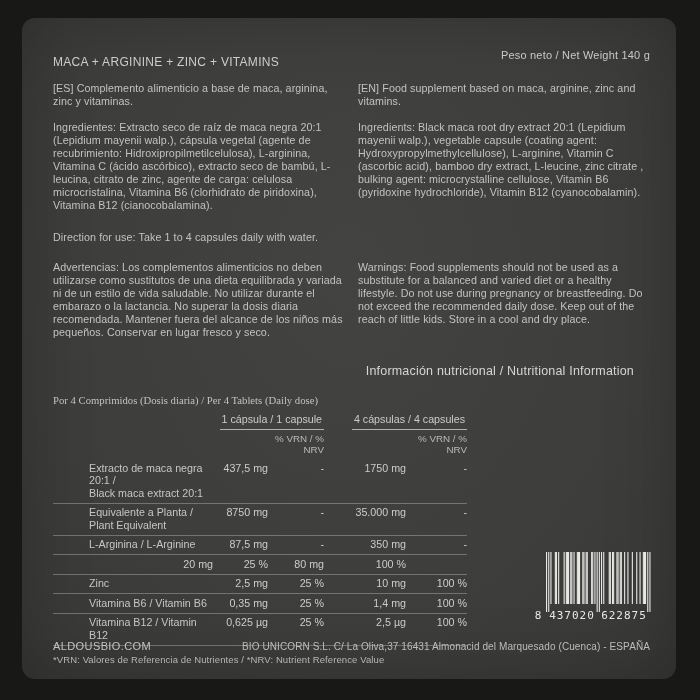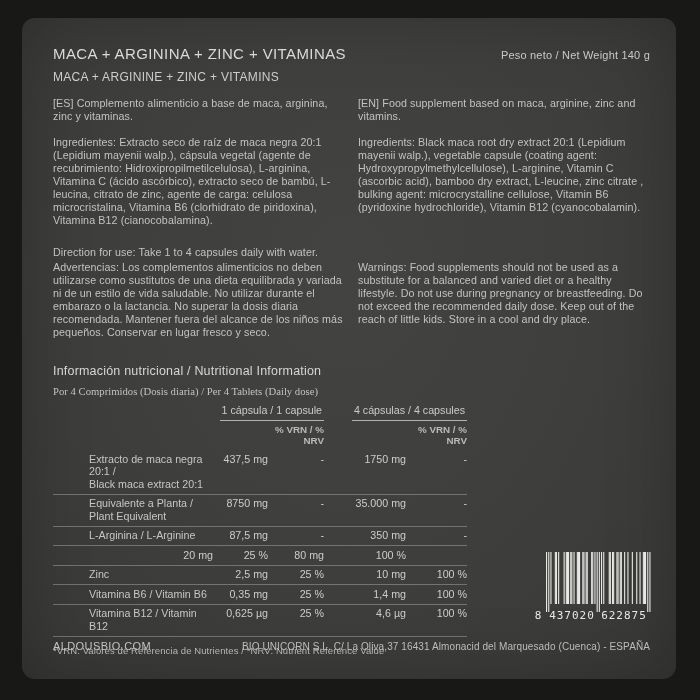--- a/index.html
+++ b/index.html
@@ -21,31 +21,31 @@
   .header-row{display:flex;justify-content:space-between;align-items:flex-start;}
   .title{font-size:15px;line-height:15px;letter-spacing:0.4px;color:#dadad8;font-weight:400;margin:0;}
   .subtitle{font-size:12px;line-height:12px;letter-spacing:0.3px;color:#cdcdcb;font-weight:400;margin:10px 0 0 0;}
   .net-weight{font-size:11px;color:#c9c9c7;margin-top:3px;letter-spacing:0.2px;}
   
   .desc-row{display:grid;grid-template-columns:1fr 1fr;column-gap:13px;}
   .desc-row p{margin:0;font-size:10.7px;line-height:13px;color:#c2c2c0;letter-spacing:0.1px;}
   .row-intro{margin-top:14px;}
   .row-ingredients{margin-top:13px;}
   .row-dosage{margin-top:19px;}
-  .row-warnings{margin-top:2px;}
+  .row-warnings{margin-top:17px;}
   
   .nutrition{margin-top:26px;}
-  .nut-heading{font-size:12.5px;line-height:13px;color:#d6d6d4;margin:0;font-weight:400;letter-spacing:0.2px;}
+  .nut-heading{font-size:12.5px;line-height:13px;color:#d6d6d4;margin:16px;font-weight:400;letter-spacing:0.2px;text-align:right;}
   .nut-sub{font-size:10.7px;line-height:13px;color:#c2c2c0;margin:7px 0 0 0;font-family:Liberation Serif, serif;}
   .nut-table{margin-top:6px;width:414px;}
   .nut-head-row{display:grid;grid-template-columns:160px 111px 143px;}
   .nut-head-row .hcell{text-align:right;font-size:10.7px;color:#cbcbc9;}
   .nut-head-row .colhead{display:inline-block;padding:0 2px 4px 2px;border-bottom:1px solid rgba(255,255,255,0.6);}
   .nut-nrv-row{display:grid;grid-template-columns:160px 55px 56px 82px 61px;padding:3px 0 4px 0;}
-  .nut-nrv-row .nrv{grid-column:auto;text-align:right;font-size:9.8px;color:#b9b9b7;font-weight:bold;}
+  .nut-nrv-row .nrv{grid-column:auto;text-align:right;font-size:9.8px;color:#b9b9b7;}
   .nut-nrv-row .nrv1{grid-column:3;}
   .nut-nrv-row .nrv2{grid-column:5;}
   .nut-row{
     display:grid;grid-template-columns:160px 55px 56px 82px 61px;
     align-items:start;
     padding:2.5px 0 3.5px 0;
     border-bottom:1px solid rgba(255,255,255,0.28);
     font-size:10.7px;line-height:12.5px;color:#cccccb;
   }
   .nut-row .label{white-space:pre-line;text-align:left;color:#c6c6c4;margin-left:36px;}
@@ -58,21 +58,20 @@
   .site{font-size:11px;letter-spacing:0.4px;color:#c3c3c1;}
   .manufacturer{font-size:10px;color:#bdbdbb;letter-spacing:0.1px;}
 </style>
 </head>
 <body>
 
 <div class="card">
 
   <div class="header-row">
     <div>
-      <h1 class="title">MACA + ARGININA + ZINC + VITAMINAS</h1>
       <h2 class="subtitle">MACA + ARGININE + ZINC + VITAMINS</h2>
     </div>
     <div class="net-weight">Peso neto / Net Weight  140 g</div>
   </div>
 
   <div class="desc-row row-intro">
     <p>[ES] Complemento alimenticio a base de maca, arginina, zinc y vitaminas.</p>
     <p>[EN] Food supplement based on maca, arginine, zinc and vitamins.</p>
   </div>
 
@@ -145,21 +144,21 @@
         <div class="label">Vitamina B6 / Vitamin B6</div>
         <div class="num">0,35 mg</div>
         <div class="num">25 %</div>
         <div class="num">1,4 mg</div>
         <div class="num">100 %</div>
       </div>
       <div class="nut-row">
         <div class="label">Vitamina B12 / Vitamin B12</div>
         <div class="num">0,625 µg</div>
         <div class="num">25 %</div>
-        <div class="num">4,6 µg</div>
+        <div class="num">2,5 µg</div>
         <div class="num">100 %</div>
       </div>
     </div>
 
     <p class="footnote">*VRN: Valores de Referencia de Nutrientes  / *NRV: Nutrient Reference Value</p>
   </div>
 
   <svg class="barcode" id="barcode-svg" viewBox="0 0 122 68">
       <g fill="#e8e8e5">
         <rect x="16.00" y="0" width="1.1" height="60"></rect>

